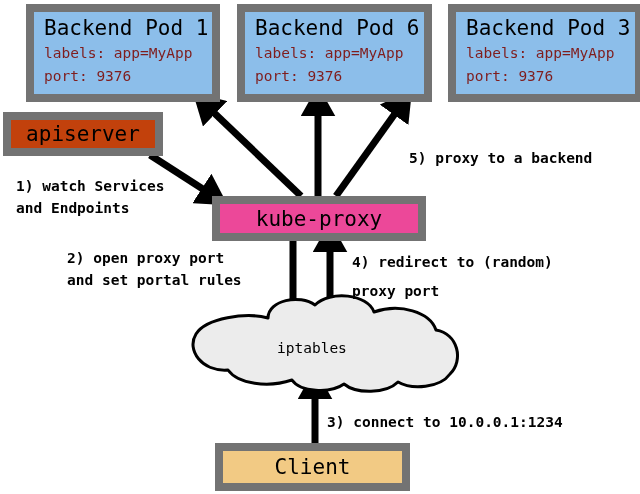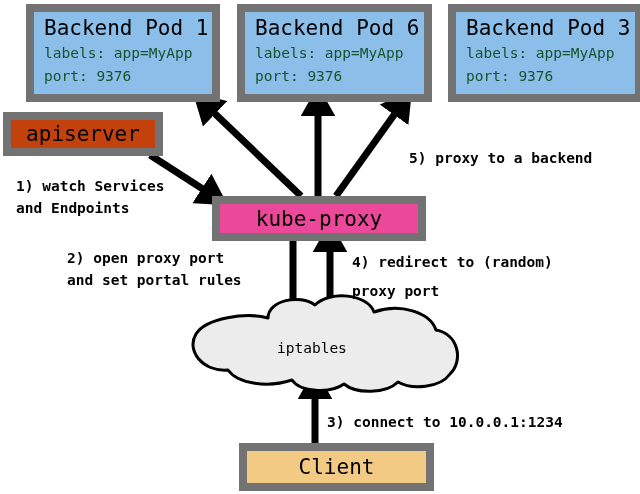--- a/index.html
+++ b/index.html
@@ -30,21 +30,21 @@
   .pod-title {
     font-size: 21px;
     line-height: 27px;
     color: #000;
     white-space: nowrap;
     letter-spacing: 0px;
   }
   .pod-line {
     font-size: 14.5px;
     line-height: 23px;
-    color: #14532d;
+    color: #7f1d1d;
     white-space: nowrap;
   }
   .center-label {
     text-align: center;
     font-size: 21px;
     line-height: 24px;
     color: #000;
     white-space: nowrap;
   }
   .step {
@@ -139,21 +139,21 @@
   </div>
 
   <div class="node" style="left:3px; top:112px; width:160px; height:44px; background:#c2410c;">
     <div class="center-label">apiserver</div>
   </div>
 
   <div class="node" style="left:212px; top:196px; width:214px; height:45px; background:#ec4899;">
     <div class="center-label">kube-proxy</div>
   </div>
 
-  <div class="node" style="left:239px; top:443px; width:195px; height:48px; background:#F2CA84;">
+  <div class="node" style="left:215px; top:443px; width:195px; height:48px; background:#F2CA84;">
     <div class="center-label">Client</div>
   </div>
 
   <div class="step" style="left:16px; top:176px;">1) watch Services</div>
   <div class="step" style="left:16px; top:198px;">and Endpoints</div>
 
   <div class="step" style="left:67px; top:248px;">2) open proxy port</div>
   <div class="step" style="left:67px; top:270px;">and set portal rules</div>
 
   <div class="step" style="left:327px; top:412px;">3) connect to 10.0.0.1:1234</div>

